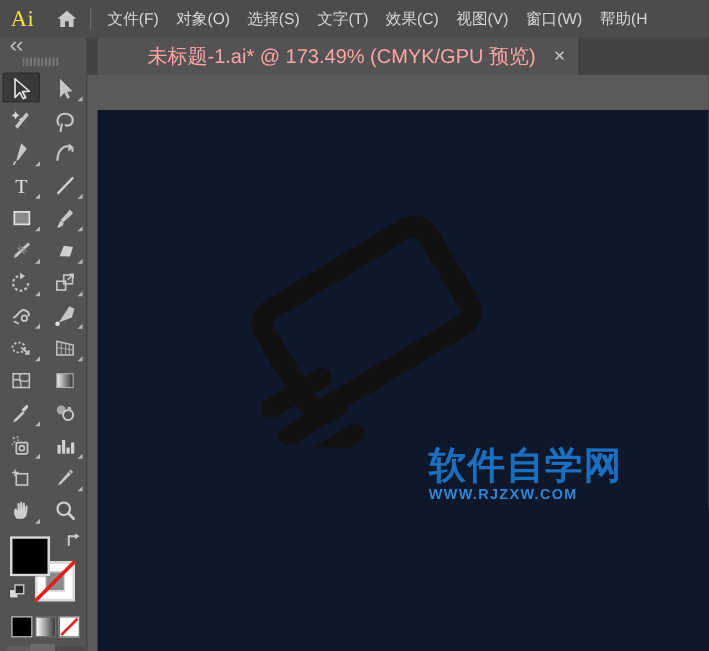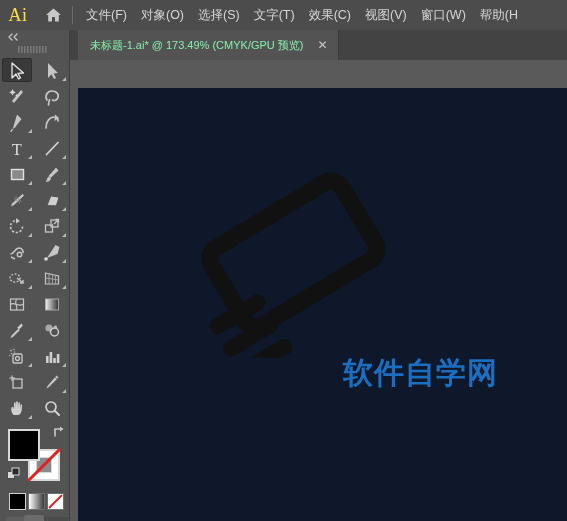--- a/index.html
+++ b/index.html
@@ -69,24 +69,25 @@
     left: 8px; top: 0;
     height: 30px;
     display: flex;
     align-items: center;
     background: #535353;
     padding: 0 4px 0 12px;
     box-sizing: border-box;
     border-right: 1px solid #3a3a3a;
   }
   #doc-tab-label {
-    color: #86efac;
-    font-size: 11px;
+    color: #fca5a5;
+    font-size: 16px;
     white-space: nowrap;
     user-select: none;
+    margin-left: 28px;
   }
   #doc-tab-close {
     color: #c9c9c9;
     font-size: 12px;
     margin-left: 12px;
     margin-right: 4px;
     width: 14px;
     text-align: center;
     line-height: 1;
     user-select: none;
@@ -690,18 +691,19 @@
         <g transform="rotate(-31 110 92)">
           <rect x="28" y="48" width="152" height="90" rx="13" ry="13" fill="none" stroke="#111111" stroke-width="17"></rect>
           <rect x="-6" y="108" width="62" height="16" rx="8" fill="#111111"></rect>
           <rect x="-6" y="134" width="62" height="16" rx="8" fill="#111111"></rect>
           <rect x="-6" y="160" width="62" height="16" rx="8" fill="#111111"></rect>
         </g>
       </svg>
 
       <div id="watermark">
         <div id="wm-cn">软件自学网</div>
+        <div id="wm-url">WWW.RJZXW.COM</div>
       </div>
 
     </div>
   </div>
 
 </div>
 
 </body></html>

